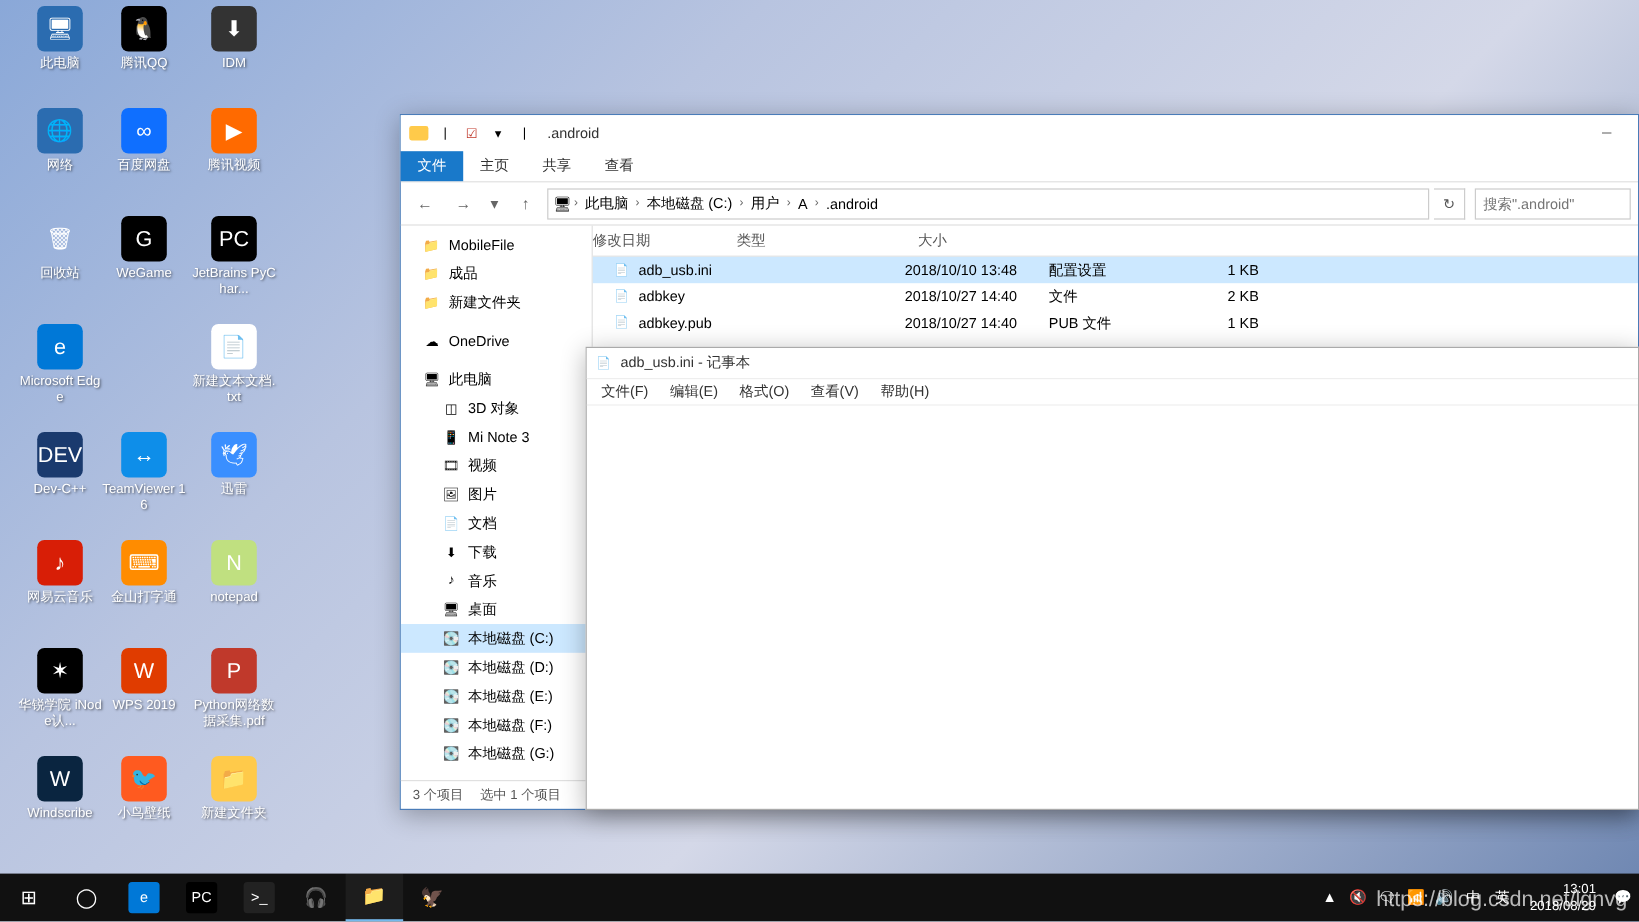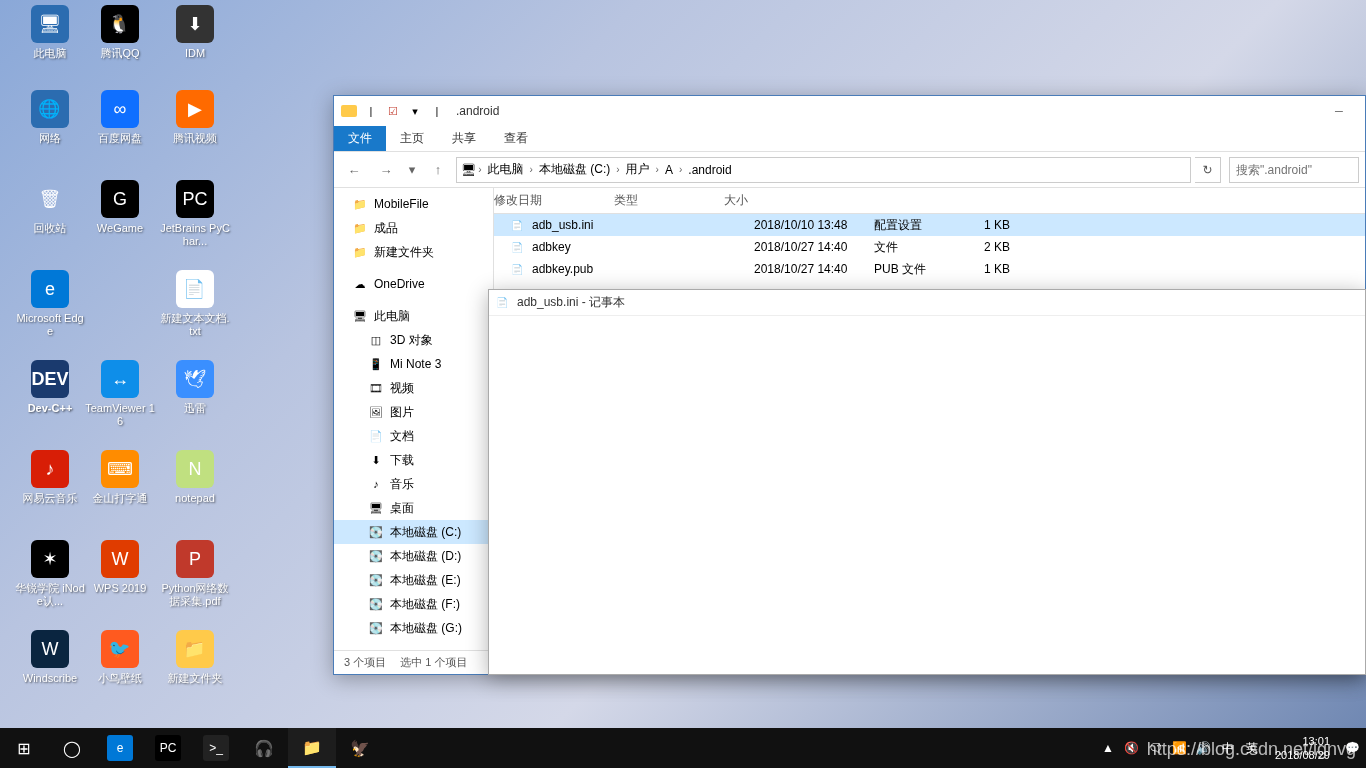--- a/index.html
+++ b/index.html
@@ -29,21 +29,21 @@
 .sidebar { width: 160px; border-right: 1px solid #e0e0e0; padding: 4px 0; overflow-y: auto; font-size: 12px; }
 .side-item { display: flex; align-items: center; padding: 3px 6px 3px 18px; gap: 6px; cursor: pointer; min-height: 24px; }
 .side-item.lvl2 { padding-left: 34px; }
 .side-item.selected { background: #cce8ff; }
 .side-item .sico { width: 16px; height: 16px; display: flex; align-items: center; justify-content: center; font-size: 11px; }
 .filelist { flex: 1; font-size: 12px; }
 .file-header { display: flex; border-bottom: 1px solid #e0e0e0; height: 26px; align-items: center; color: #555; }
 .col-name { width: 260px; padding-left: 10px; }
 .col-date { width: 120px; }
 .col-type { width: 110px; }
-.col-size { width: 75px; text-align: left; padding-right: 10px; }
+.col-size { width: 75px; text-align: right; padding-right: 10px; }
 .file-row { display: flex; height: 22px; align-items: center; cursor: pointer; }
 .file-row.selected { background: #cce8ff; }
 .file-row .fico { width: 16px; height: 16px; margin: 0 6px; display: flex; align-items: center; justify-content: center; font-size: 10px; }
 .statusbar { height: 24px; border-top: 1px solid #e0e0e0; display: flex; align-items: center; padding: 0 10px; font-size: 11px; color: #555; gap: 14px; }
 .notepad { position: absolute; left: 488px; top: 289px; width: 878px; height: 386px; background: #fff; border: 1px solid #aaa; box-shadow: 0 4px 20px rgba(0,0,0,0.3); }
 .np-titlebar { height: 26px; background: #fff; display: flex; align-items: center; padding: 0 6px; font-size: 12px; color: #333; border-bottom: 1px solid #eee; }
 .np-titlebar .npico { width: 16px; height: 16px; margin-right: 6px; display: flex; align-items: center; justify-content: center; font-size: 10px; }
 .np-menubar { height: 22px; display: flex; align-items: center; padding: 0 4px; gap: 2px; font-size: 12px; color: #333; border-bottom: 1px solid #eee; }
 .np-menu-item { padding: 2px 8px; cursor: pointer; }
 .np-content { padding: 4px 6px; font-family: Consolas, monospace; font-size: 14px; }
@@ -97,21 +97,21 @@
       <div class="lbl">JetBrains PyChar...</div>
     </div>
     <div class="desktop-icon" style="left: 15px; top: 270px;">
       <div class="ico" style="background:#0078d7">e</div>
       <div class="lbl">Microsoft Edge</div>
     </div>
     <div class="desktop-icon" style="left: 160px; top: 270px;">
       <div class="ico" style="background:#fff">📄</div>
       <div class="lbl">新建文本文档.txt</div>
     </div>
-    <div class="desktop-icon" style="left: 15px; top: 360px; font-weight: bold;">
+    <div class="desktop-icon" style="left: 15px; top: 360px;">
       <div class="ico" style="background:#1a3a6e">DEV</div>
       <div class="lbl">Dev-C++</div>
     </div>
     <div class="desktop-icon" style="left: 85px; top: 360px;">
       <div class="ico" style="background:#0e8ee9">↔</div>
       <div class="lbl">TeamViewer 16</div>
     </div>
     <div class="desktop-icon" style="left: 160px; top: 360px;">
       <div class="ico" style="background:#3a8fff">🕊</div>
       <div class="lbl">迅雷</div>
@@ -315,20 +315,27 @@
     <span>3 个项目</span>
     <span>选中 1 个项目</span>
   </div>
 </div>
 
 <div class="notepad">
   <div class="np-titlebar">
     <div class="npico">📄</div>
     <span>adb_usb.ini - 记事本</span>
   </div>
+  <div class="np-menubar">
+      <span class="np-menu-item">文件(F)</span>
+      <span class="np-menu-item">编辑(E)</span>
+      <span class="np-menu-item">格式(O)</span>
+      <span class="np-menu-item">查看(V)</span>
+      <span class="np-menu-item">帮助(H)</span>
+    </div>
 </div>
 
 <div class="taskbar">
   <div style="display:flex;">
       <div class="tb-item">⊞</div>
       <div class="tb-item">◯</div>
       <div class="tb-item">
         <span style="background:#0078d7;width:26px;height:26px;border-radius:3px;display:flex;align-items:center;justify-content:center;font-size:12px;">e</span>
       </div>
       <div class="tb-item">

